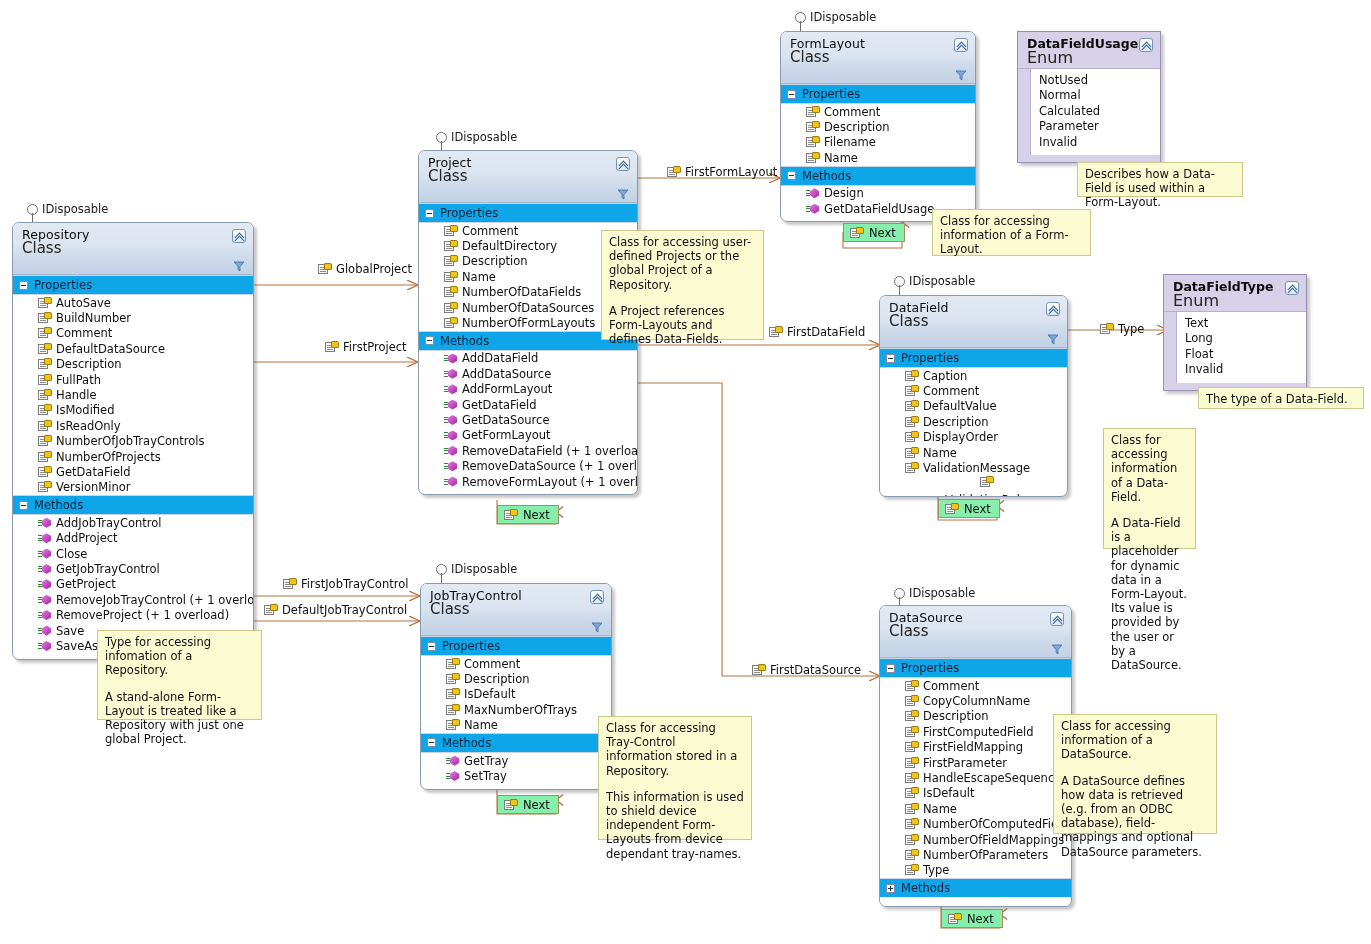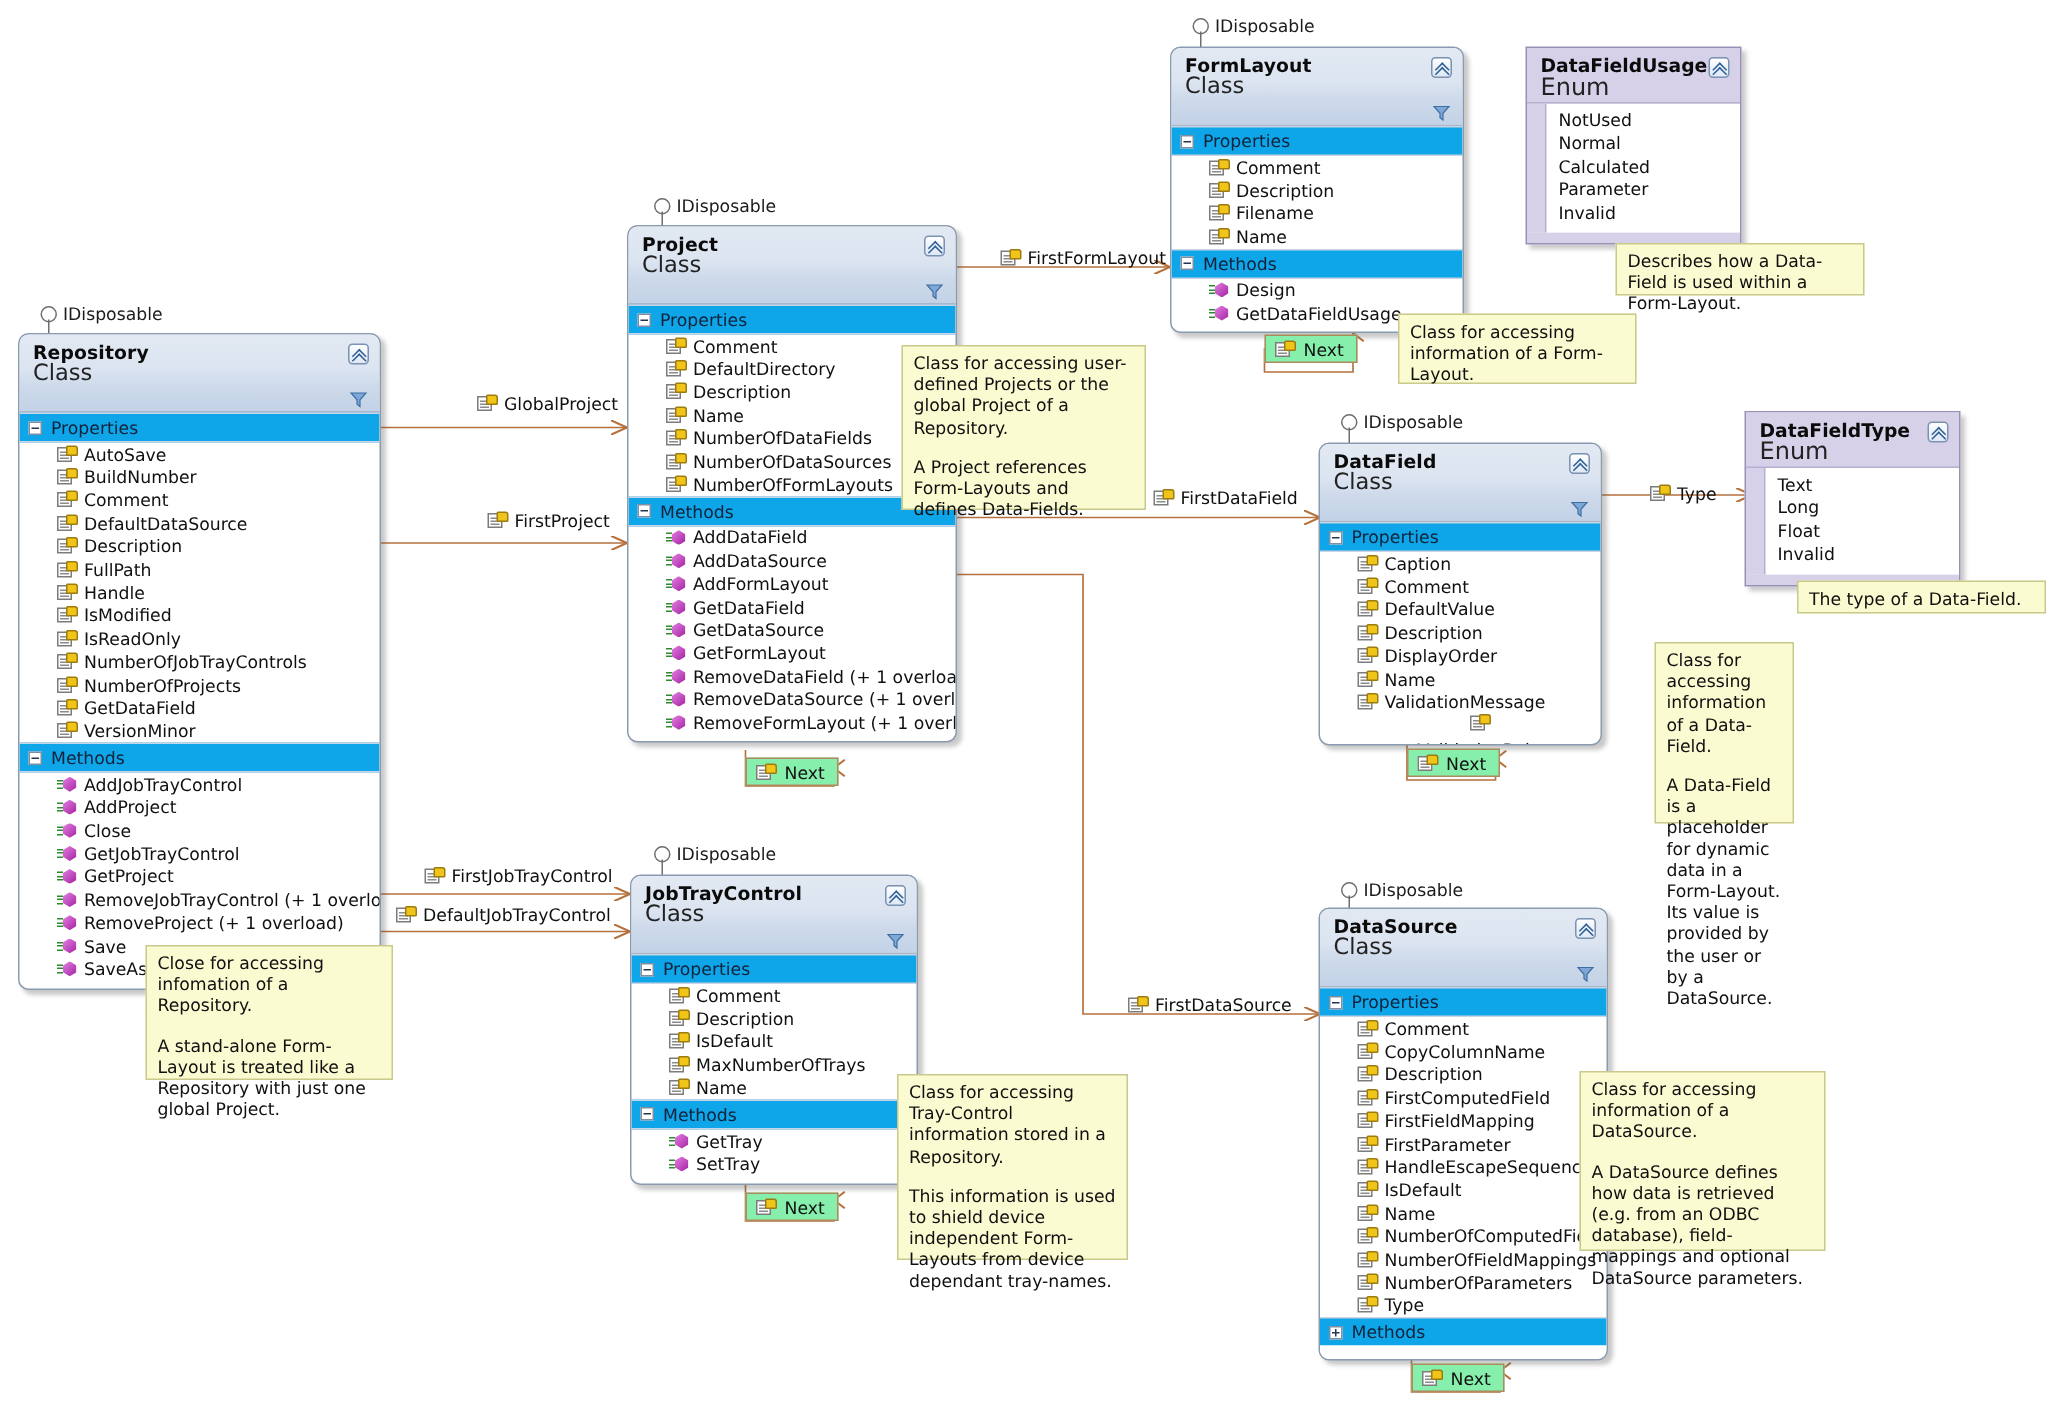--- a/index.html
+++ b/index.html
@@ -29,21 +29,21 @@
     border:1px solid #8a9bb0;border-radius:7px;
     box-shadow:3px 3px 3px rgba(90,90,90,.33);
     box-sizing:border-box;overflow:hidden;
   }
   .chead{
     position:relative;
     background:linear-gradient(to bottom,#e2e9f3 0%,#dbe4f0 45%,#ccd9ea 70%,#c3d2e6 100%);
     border-bottom:1px solid #a7b8cd;
     padding:5px 8px 3px 9px;
   }
-  .chead .cname{font-weight:bold;font-size:12.5px;color:#0b0b0b;line-height:14px;letter-spacing:.1px;}
+  .chead .cname{font-weight:normal;font-size:12.5px;color:#0b0b0b;line-height:14px;letter-spacing:.1px;}
   .chead .ckind{font-size:15px;color:#222;line-height:13px;}
   .chead .filterrow{height:16px;}
   .chev{
     position:absolute;right:7px;top:6px;width:14px;height:14px;
     border:1px solid #7b93b3;border-radius:3px;
     background:linear-gradient(to bottom,#fdfefe,#dfe8f4);
     box-sizing:border-box;
   }
   .chev:after{
     content:"";position:absolute;left:3px;top:3.5px;width:6px;height:6px;
@@ -1228,21 +1228,21 @@
   <div class="note" style="left:1103px;top:428px;width:93px;height:121px;">
     <p>Class for accessing information of a Data-Field.</p>
     <p class="gap">A Data-Field is a placeholder for dynamic data in a Form-Layout. Its value is provided by the user or by a DataSource.</p>
   </div>
 
   <div class="note" style="left:1198px;top:387px;width:166px;height:22px;">
     <p>The type of a Data-Field.</p>
   </div>
 
   <div class="note" style="left:97px;top:630px;width:165px;height:90px;">
-    <p>Close for accessing infomation of a Repository.</p>
+    <p>Type for accessing infomation of a Repository.</p>
     <p class="gap">A stand-alone Form-Layout is treated like a Repository with just one global Project.</p>
   </div>
 
   <div class="note" style="left:598px;top:716px;width:154px;height:124px;">
     <p>Class for accessing Tray-Control information stored in a Repository.</p>
     <p class="gap">This information is used to shield device independent Form-Layouts from device dependant tray-names.</p>
   </div>
 
   <div class="note" style="left:1053px;top:714px;width:164px;height:120px;">
     <p>Class for accessing information of a DataSource.</p>

